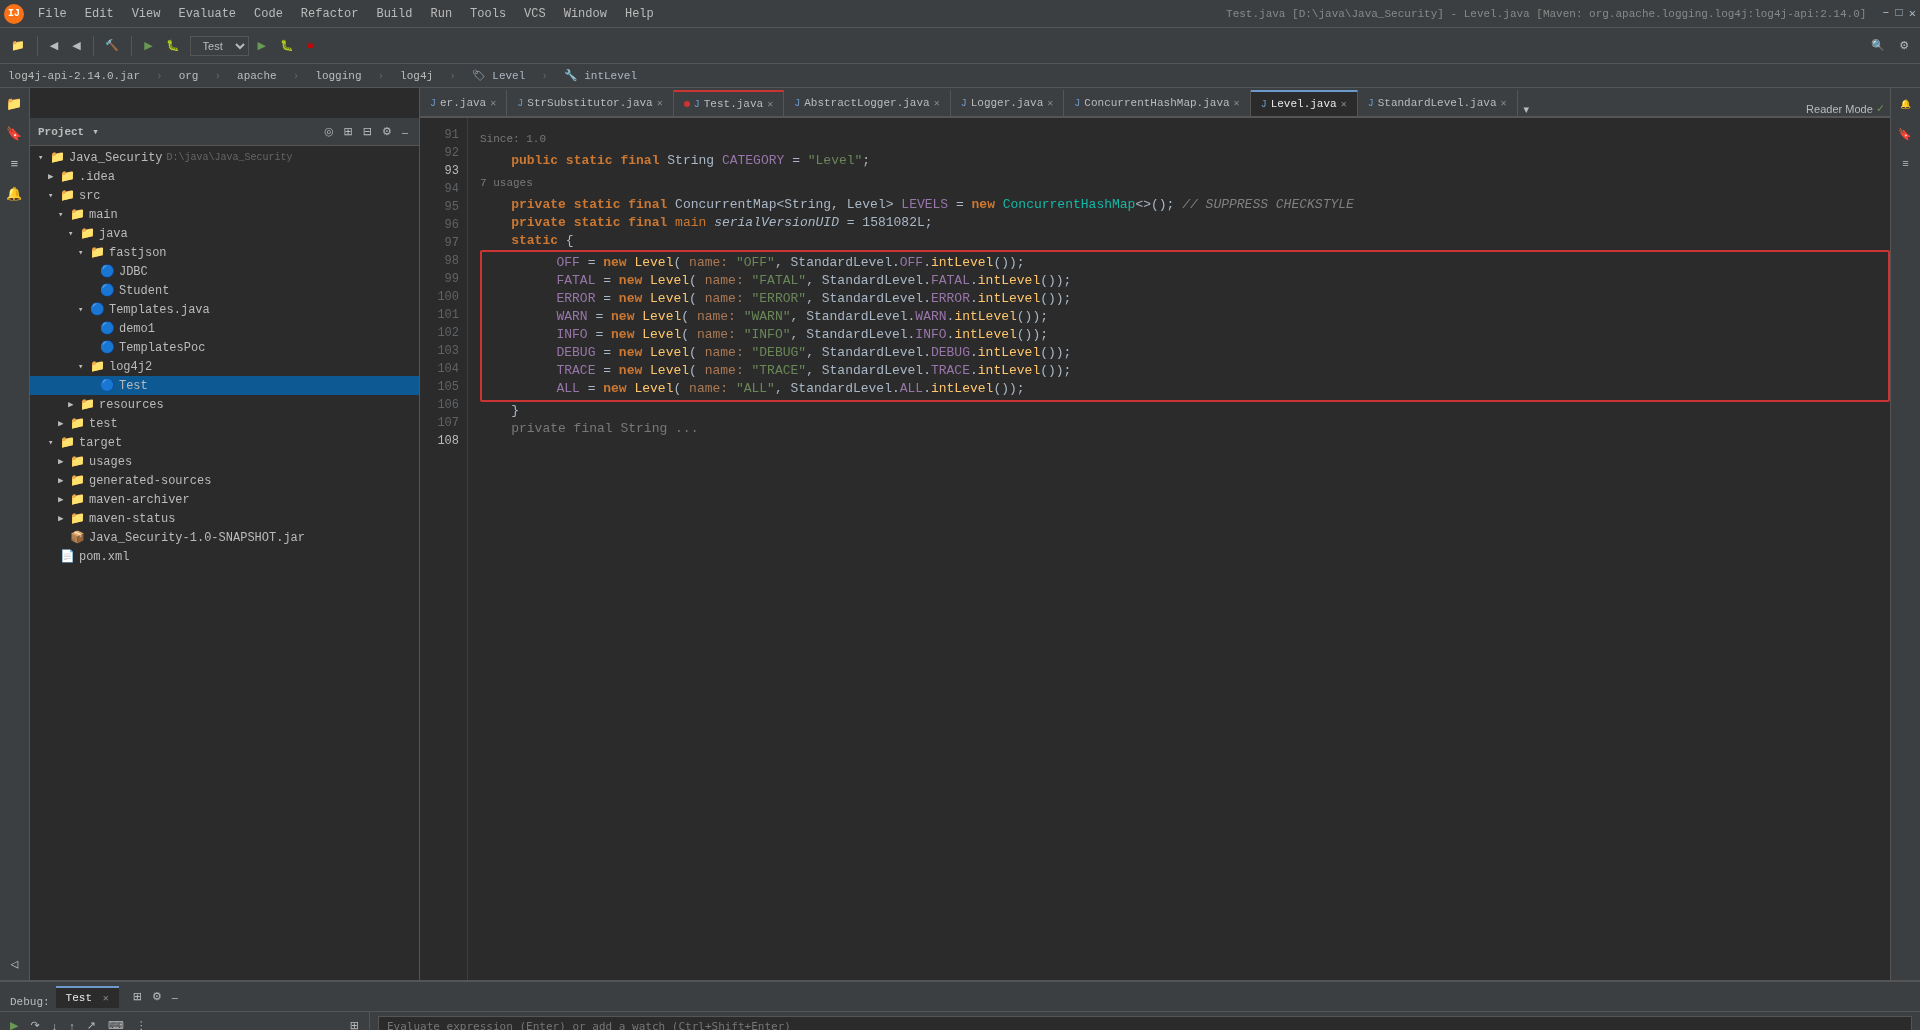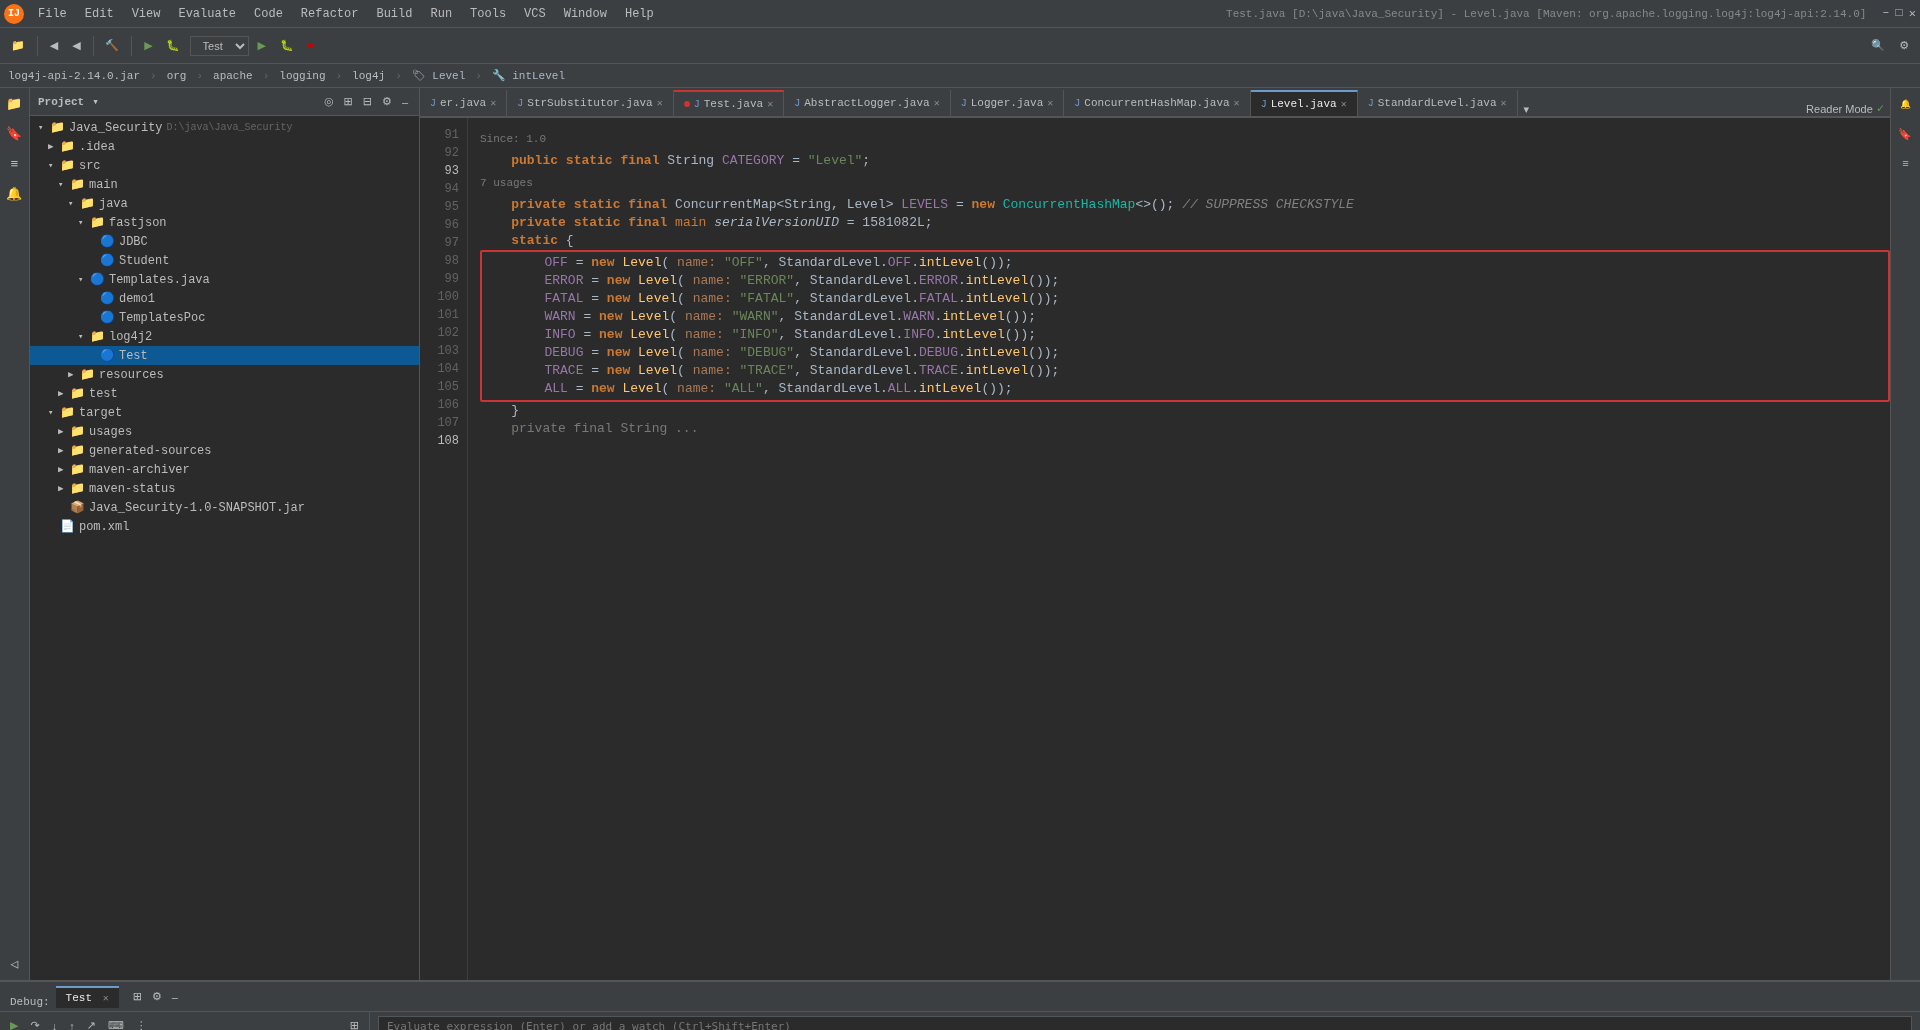--- a/index.html
+++ b/index.html
@@ -14,35 +14,35 @@
     
     #toolbar { background: #3c3f41; height: 36px; display: flex; align-items: center; padding: 0 6px; border-bottom: 1px solid #555; gap: 4px; }
     #toolbar .toolbar-btn { background: transparent; border: none; color: #bbb; cursor: pointer; padding: 3px 5px; border-radius: 3px; font-size: 11px; display: flex; align-items: center; gap: 2px; }
     #toolbar .separator { width: 1px; height: 20px; background: #555; margin: 0 3px; }
     #toolbar .run-btn { color: #6a9955; }
     #toolbar .debug-btn { color: #6a9955; }
     #toolbar .stop-btn { color: #cc0000; }
     #toolbar .run-config { background: #3c3f41; border: 1px solid #555; color: #bbb; padding: 2px 8px; font-size: 11px; cursor: pointer; }
 
     
-    #breadcrumb { background: #3c3f41; height: 24px; display: flex; align-items: center; padding: 0 8px; border-bottom: 1px solid #555; font-size: 11px; color: #bbb; gap: 10px; }
+    #breadcrumb { background: #3c3f41; height: 24px; display: flex; align-items: center; padding: 0 8px; border-bottom: 1px solid #555; font-size: 11px; color: #bbb; gap: 16px; }
     #breadcrumb span { color: #bbb; }
     #breadcrumb .sep { color: #666; }
 
     
     #main-layout { display: flex; height: calc(1030px - 28px - 22px - 36px - 24px - 28px); }
 
     
     #left-icons { width: 30px; background: #3c3f41; display: flex; flex-direction: column; align-items: center; padding: 4px 0; border-right: 1px solid #555; gap: 6px; }
     #left-icons .icon-btn { width: 24px; height: 24px; display: flex; align-items: center; justify-content: center; color: #bbb; cursor: pointer; border-radius: 3px; font-size: 13px; }
     #left-icons .icon-btn.active { color: #6c9acd; }
 
     
     #project-panel { width: 390px; background: #2b2b2b; border-right: 1px solid #555; display: flex; flex-direction: column; }
-    #project-panel-header { background: #3c3f41; height: 28px; display: flex; align-items: center; padding: 0 8px; border-bottom: 1px solid #555; gap: 4px; }
+    #project-panel-header { background: #3c3f41; height: 28px; display: flex; align-items: center; padding: 0 8px; border-bottom: 1px solid #555; gap: 4px; margin-top: 30px; }
     #project-panel-header .panel-title { color: #bbb; font-size: 11px; font-weight: bold; }
     #project-panel-header .panel-controls { margin-left: auto; display: flex; gap: 4px; }
     #project-panel-header .p-btn { background: none; border: none; color: #bbb; cursor: pointer; font-size: 11px; padding: 1px 3px; }
     #project-tree { flex: 1; overflow: auto; padding: 2px 0; }
     .tree-item { display: flex; align-items: center; padding: 2px 4px; cursor: pointer; white-space: nowrap; }
     .tree-item.selected { background: #0d5994; }
     .tree-item .indent { display: inline-block; }
     .tree-item .arrow { color: #bbb; font-size: 9px; margin-right: 2px; width: 10px; }
     .tree-item .item-icon { margin-right: 4px; font-size: 12px; }
     .tree-item .item-name { font-size: 12px; color: #bbb; }
@@ -437,27 +437,27 @@
         <span class="code-line">    <span class="kw">private</span> <span class="kw">static</span> <span class="kw">final</span> ConcurrentMap&lt;String, Level&gt; <span style="color:#9876aa;">LEVELS</span> = <span class="kw">new</span> <span style="color:#14b8a6;">ConcurrentHashMap</span>&lt;&gt;(); <span class="comment">// SUPPRESS CHECKSTYLE</span></span>
 
         <span class="code-line"></span>
 
         <span class="code-line">    <span class="kw">private</span> <span class="kw">static</span> <span class="kw">final</span> <span class="kw2">main</span> <span class="italic">serialVersionUID</span> = 1581082L;</span>
 
         <span class="code-line"></span>
 
         <span class="code-line">    <span class="kw">static</span> {</span>
 
-        <div style="position:relative;border:2px solid #cc3333;margin:0 0 0 0;padding:2px 0;border-radius:2px;">
+        <div style="position:relative;border:2px solid #cc3333;margin:0 0 0 0;padding:2px 12px;border-radius:2px;">
 
           <span class="code-line">        <span style="color:#9876aa;">OFF</span> = <span class="kw">new</span> <span style="color:#ffc66d;">Level</span>( <span style="color:#aa7954;">name:</span> <span class="str">"OFF"</span>, StandardLevel.<span style="color:#9876aa;">OFF</span>.<span style="color:#ffc66d;">intLevel</span>());</span>
 
+          <span class="code-line">        <span style="color:#9876aa;">FATAL</span> = <span class="kw">new</span> <span style="color:#ffc66d;">Level</span>( <span style="color:#aa7954;">name:</span> <span class="str">"FATAL"</span>, StandardLevel.<span style="color:#9876aa;">FATAL</span>.<span style="color:#ffc66d;">intLevel</span>());</span>
+
           <span class="code-line">        <span style="color:#9876aa;">ERROR</span> = <span class="kw">new</span> <span style="color:#ffc66d;">Level</span>( <span style="color:#aa7954;">name:</span> <span class="str">"ERROR"</span>, StandardLevel.<span style="color:#9876aa;">ERROR</span>.<span style="color:#ffc66d;">intLevel</span>());</span>
-
-          <span class="code-line">        <span style="color:#9876aa;">FATAL</span> = <span class="kw">new</span> <span style="color:#ffc66d;">Level</span>( <span style="color:#aa7954;">name:</span> <span class="str">"FATAL"</span>, StandardLevel.<span style="color:#9876aa;">FATAL</span>.<span style="color:#ffc66d;">intLevel</span>());</span>
 
           <span class="code-line">        <span style="color:#9876aa;">WARN</span> = <span class="kw">new</span> <span style="color:#ffc66d;">Level</span>( <span style="color:#aa7954;">name:</span> <span class="str">"WARN"</span>, StandardLevel.<span style="color:#9876aa;">WARN</span>.<span style="color:#ffc66d;">intLevel</span>());</span>
 
           <span class="code-line">        <span style="color:#9876aa;">INFO</span> = <span class="kw">new</span> <span style="color:#ffc66d;">Level</span>( <span style="color:#aa7954;">name:</span> <span class="str">"INFO"</span>, StandardLevel.<span style="color:#9876aa;">INFO</span>.<span style="color:#ffc66d;">intLevel</span>());</span>
 
           <span class="code-line">        <span style="color:#9876aa;">DEBUG</span> = <span class="kw">new</span> <span style="color:#ffc66d;">Level</span>( <span style="color:#aa7954;">name:</span> <span class="str">"DEBUG"</span>, StandardLevel.<span style="color:#9876aa;">DEBUG</span>.<span style="color:#ffc66d;">intLevel</span>());</span>
 
           <span class="code-line">        <span style="color:#9876aa;">TRACE</span> = <span class="kw">new</span> <span style="color:#ffc66d;">Level</span>( <span style="color:#aa7954;">name:</span> <span class="str">"TRACE"</span>, StandardLevel.<span style="color:#9876aa;">TRACE</span>.<span style="color:#ffc66d;">intLevel</span>());</span>
 
           <span class="code-line">        <span style="color:#9876aa;">ALL</span> = <span class="kw">new</span> <span style="color:#ffc66d;">Level</span>( <span style="color:#aa7954;">name:</span> <span class="str">"ALL"</span>, StandardLevel.<span style="color:#9876aa;">ALL</span>.<span style="color:#ffc66d;">intLevel</span>());</span>

